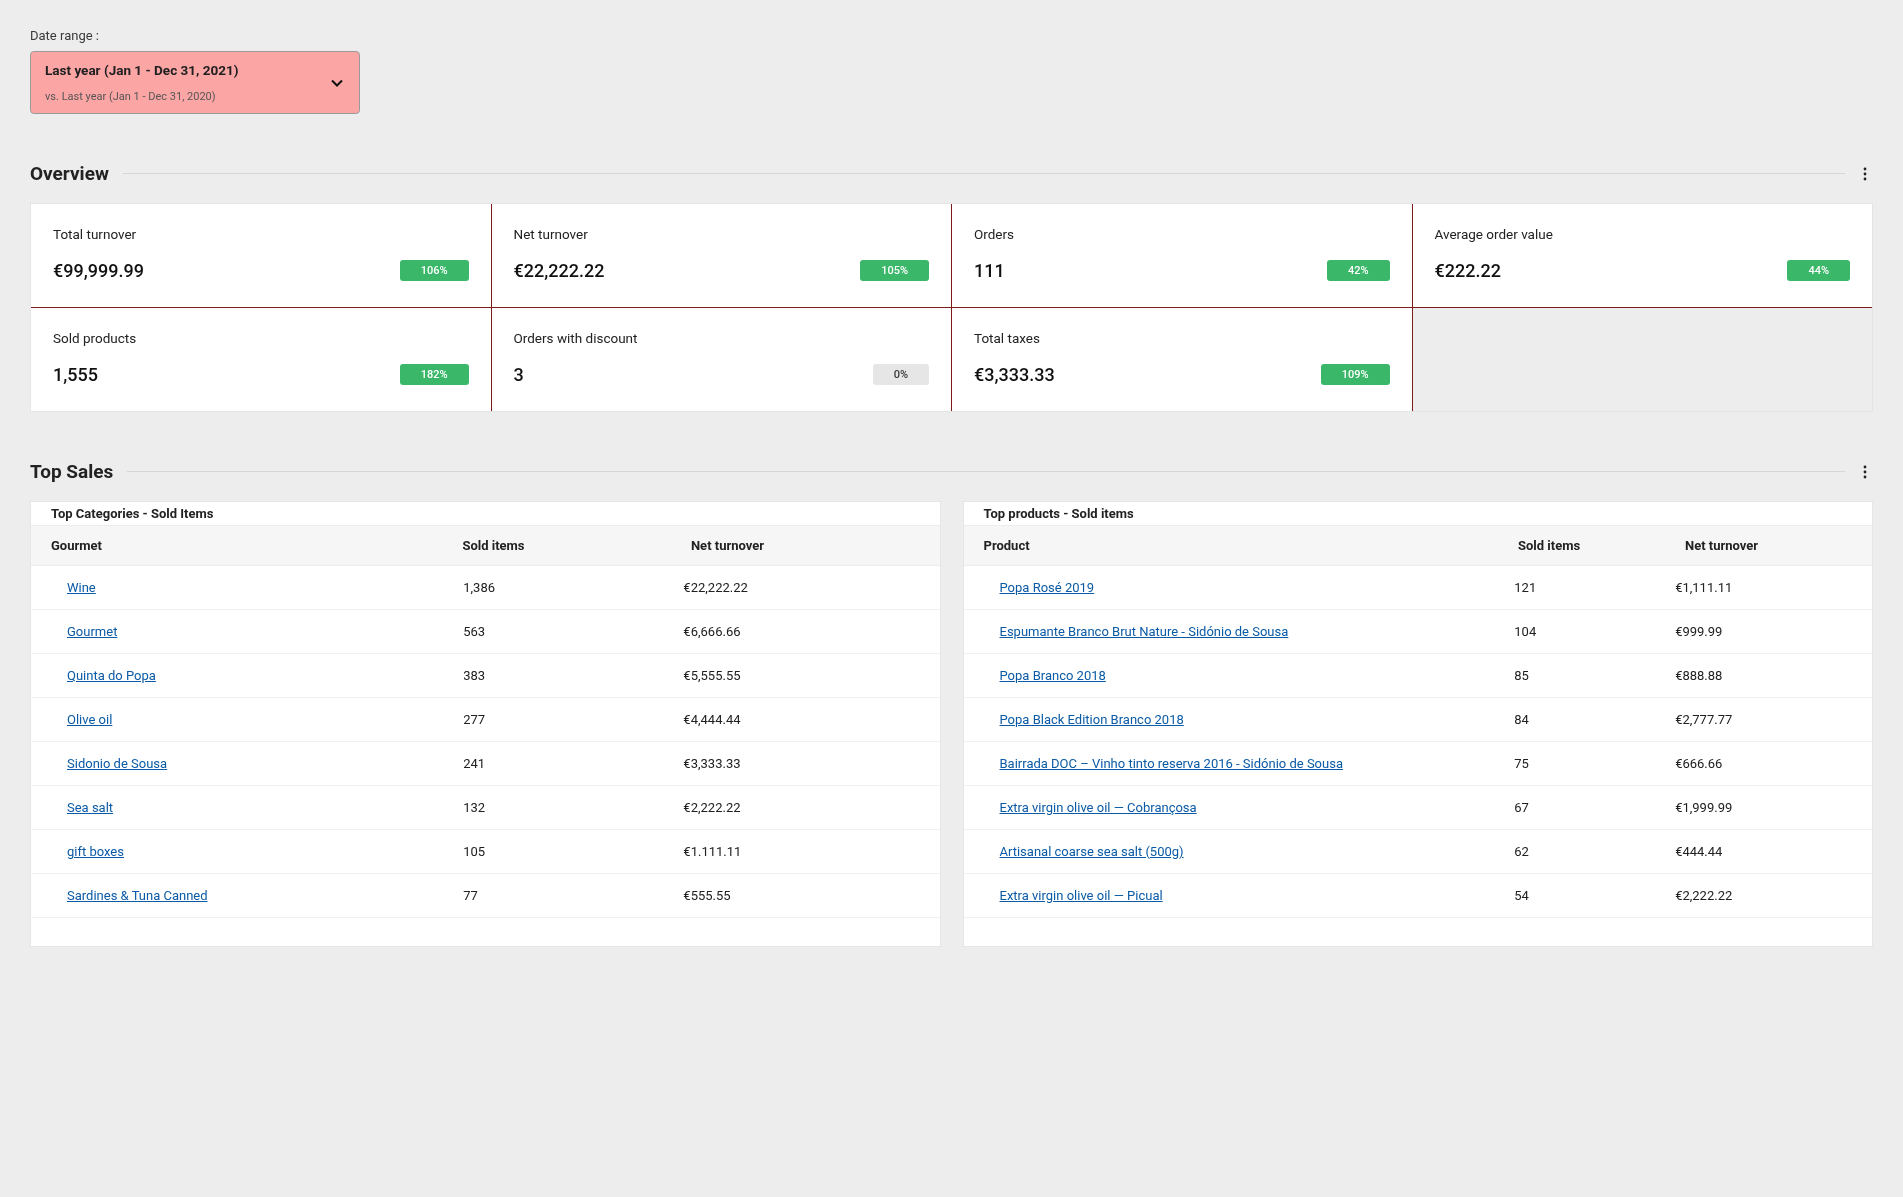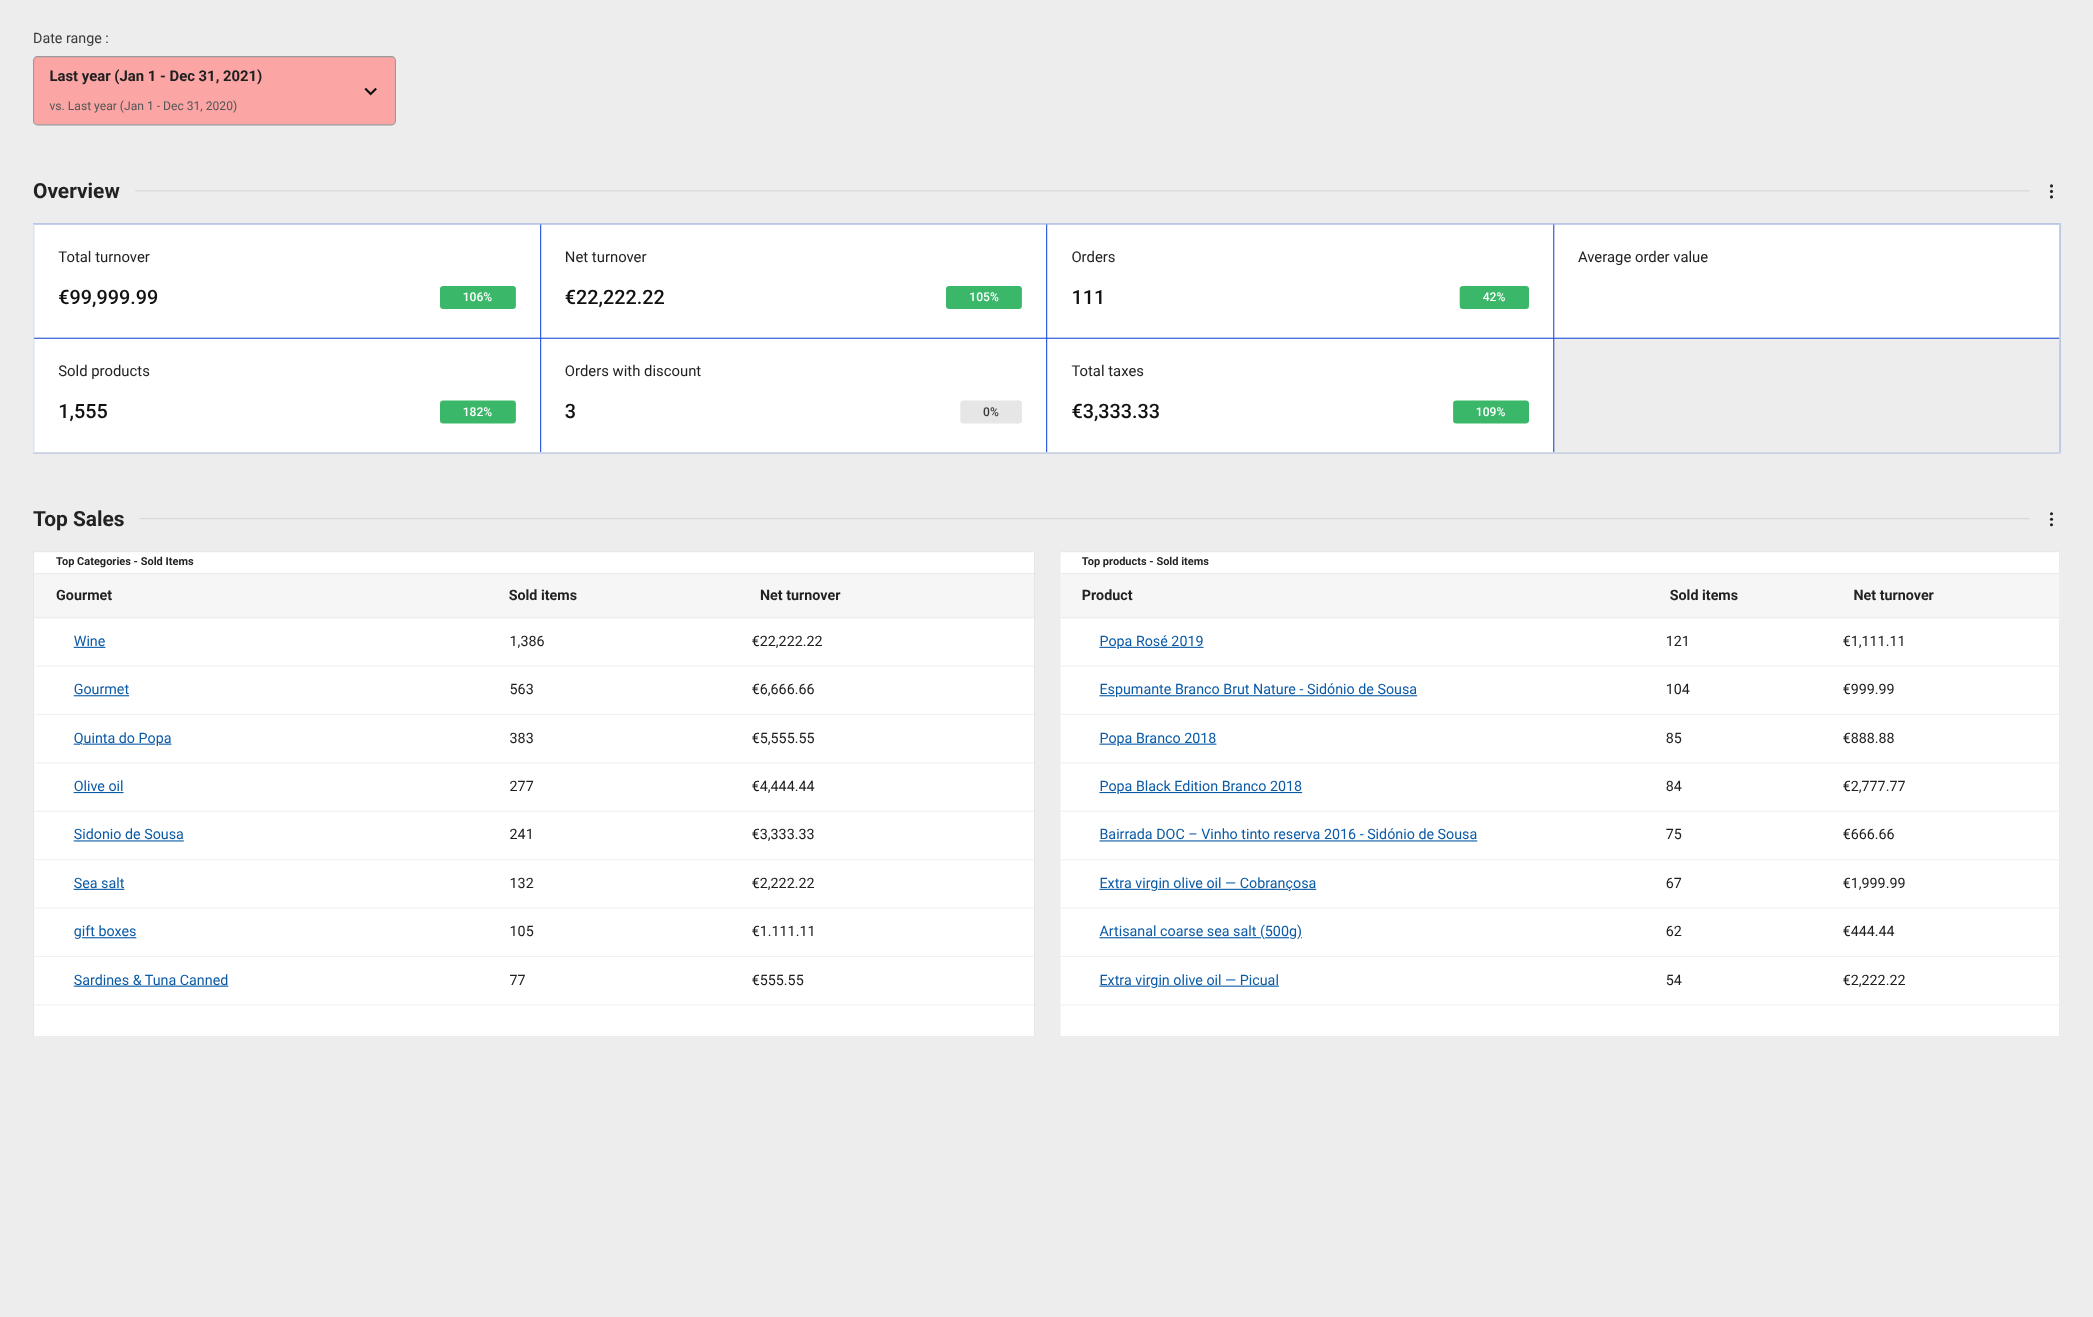--- a/index.html
+++ b/index.html
@@ -63,21 +63,21 @@
   }
   .section-menu {
     padding-left: 12px;
     cursor: pointer;
     color: #333;
   }
   .overview-grid {
     display: grid;
     grid-template-columns: repeat(4, 1fr);
     gap: 1px;
-    background: #1d4ed8;
+    background: #7f1d1d;
     border: 1px solid #e4e4e4;
   }
   .overview-cell {
     background: #fff;
     padding: 22px 22px 26px 22px;
     min-height: 92px;
     display: flex;
     flex-direction: column;
     justify-content: space-between;
   }
@@ -117,21 +117,21 @@
     display: grid;
     grid-template-columns: 1fr 1fr;
     gap: 22px;
   }
   .panel {
     background: #fff;
     border: 1px solid #e6e6e6;
   }
   .panel-title {
     padding: 4px 20px;
-    font-size: 10px;
+    font-size: 13px;
     font-weight: 700;
     color: #222;
   }
   .thead {
     display: grid;
     background: #f6f6f6;
     font-size: 13px;
     font-weight: 700;
     color: #222;
     padding: 12px 20px;
@@ -204,20 +204,24 @@
       </div>
       <div class="overview-cell">
         <div class="overview-label">Orders</div>
         <div class="overview-row">
           <div class="overview-value">111</div>
           <div class="badge green">42%</div>
         </div>
       </div>
       <div class="overview-cell">
         <div class="overview-label">Average order value</div>
+        <div class="overview-row">
+          <div class="overview-value">€222.22</div>
+          <div class="badge green">44%</div>
+        </div>
       </div>
       <div class="overview-cell">
         <div class="overview-label">Sold products</div>
         <div class="overview-row">
           <div class="overview-value">1,555</div>
           <div class="badge green">182%</div>
         </div>
       </div>
       <div class="overview-cell">
         <div class="overview-label">Orders with discount</div>

